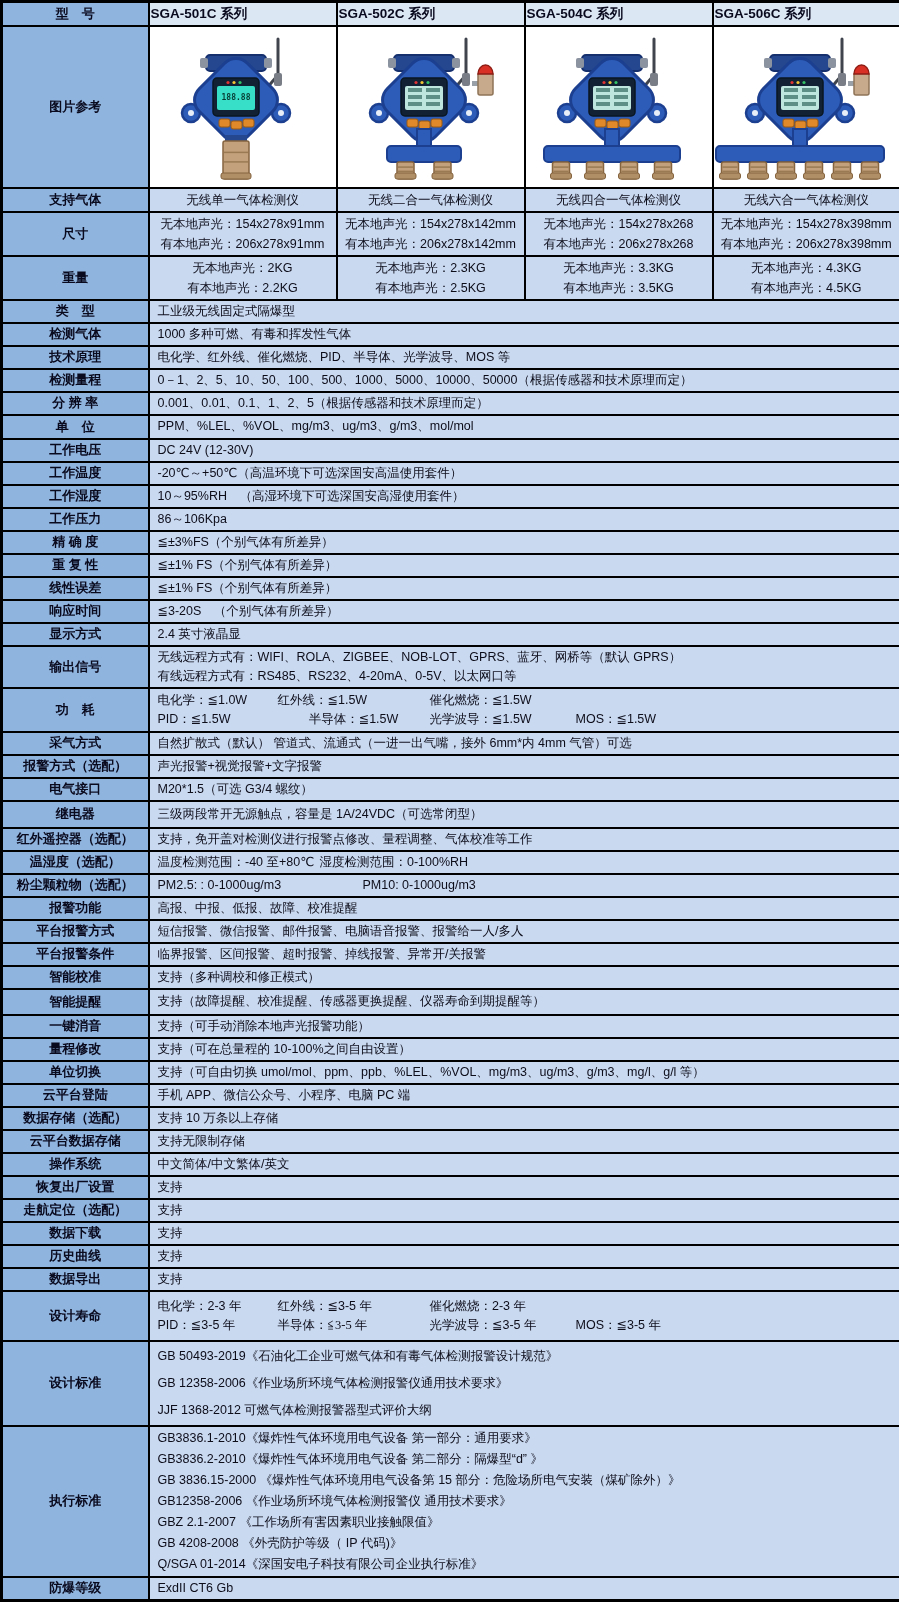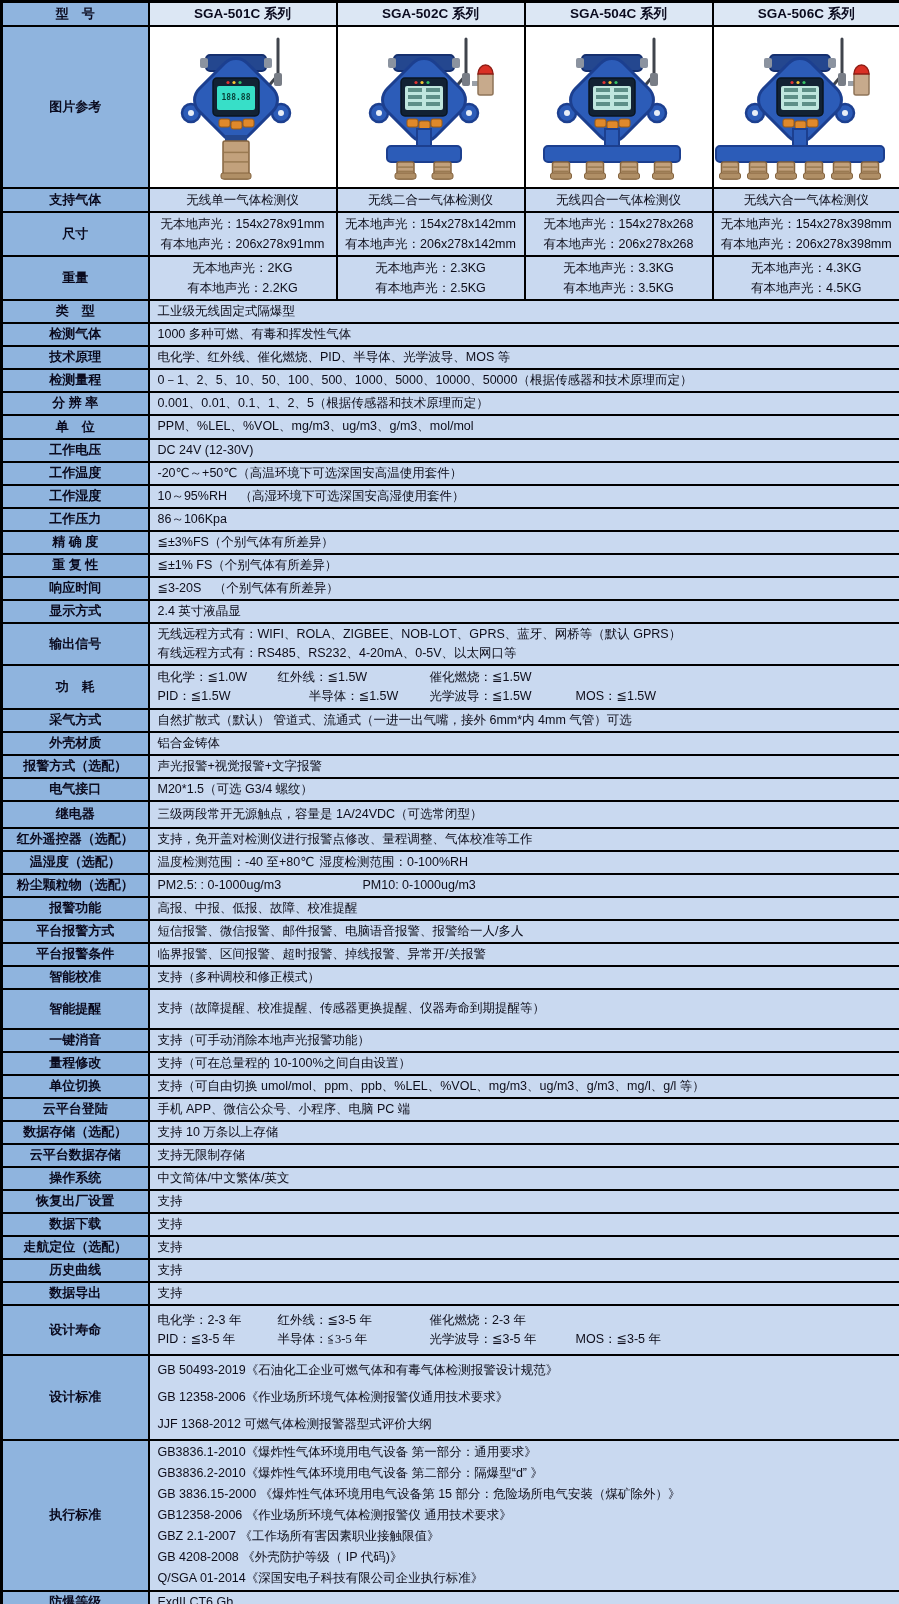--- a/index.html
+++ b/index.html
@@ -1,21 +1,21 @@
 <!DOCTYPE html>
 <html><head>
 <meta charset="utf-8">
 <style>
   html,body{margin:0;padding:0;background:#ffffff;}
   body{font-family:"Liberation Sans","DejaVu Sans",sans-serif;color:#0d0d1a;}
   .page{width:899px;}
   table.spec{border-collapse:collapse;table-layout:fixed;width:899px;border:3px solid #000;}
   td{border:2px solid #000;overflow:hidden;vertical-align:middle;}
   td.lbl{background:#8FB4DE;font-weight:bold;text-align:center;font-size:13px;padding:1px 2px;color:#0a0a1e;}
-  td.mhdr{background:#DCE7F4;font-weight:bold;text-align:center;font-size:13.5px;color:#0a0a1e;}
+  td.mhdr{background:#DCE7F4;font-weight:bold;font-size:13.5px;color:#0a0a1e;}
   td.imgc{background:#ffffff;text-align:center;padding:2px 0;}
   td.cval{background:#C9D9F0;text-align:center;font-size:12.5px;}
   td.cval .ln{line-height:20px;}
   td.val{background:#C9D9F0;font-size:12.5px;padding:1px 8px;}
   td.val .ln{line-height:19px;white-space:nowrap;}
   .seg{display:inline-block;}
 </style>
 </head>
 <body>
 
@@ -322,20 +322,26 @@
             <div class="ln">≦±3%FS（个别气体有所差异）</div>
           </td>
         </tr>
         <tr style="height: 21px;">
           <td class="lbl">重 复 性</td>
           <td class="val" colspan="4">
             <div class="ln">≦±1% FS（个别气体有所差异）</div>
           </td>
         </tr>
         <tr style="height: 21px;">
+          <td class="lbl">线性误差</td>
+          <td class="val" colspan="4">
+            <div class="ln">≦±1% FS（个别气体有所差异）</div>
+          </td>
+        </tr>
+        <tr style="height: 21px;">
           <td class="lbl">响应时间</td>
           <td class="val" colspan="4">
             <div class="ln">≦3-20S　（个别气体有所差异）</div>
           </td>
         </tr>
         <tr style="height: 21px;">
           <td class="lbl">显示方式</td>
           <td class="val" colspan="4">
             <div class="ln">2.4 英寸液晶显</div>
           </td>
@@ -353,26 +359,20 @@
             <div class="ln"><span class="seg" style="width: 120px;">电化学：≦1.0W</span><span class="seg" style="width: 152px;">红外线：≦1.5W</span><span class="seg" style="width: 146px;">催化燃烧：≦1.5W</span></div>
             <div class="ln"><span class="seg" style="width: 120px;">PID：≦1.5W</span><span class="seg" style="width: 152px; text-align: center;">半导体：≦1.5W</span><span class="seg" style="width: 146px;">光学波导：≦1.5W</span><span class="seg">MOS：≦1.5W</span></div>
           </td>
         </tr>
         <tr style="height: 21px;">
           <td class="lbl">采气方式</td>
           <td class="val" colspan="4">
             <div class="ln">自然扩散式（默认） 管道式、流通式（一进一出气嘴，接外 6mm*内 4mm 气管）可选</div>
           </td>
         </tr>
-        <tr style="height: 20px;">
-          <td class="lbl">外壳材质</td>
-          <td class="val" colspan="4">
-            <div class="ln">铝合金铸体</div>
-          </td>
-        </tr>
         <tr style="height: 21px;">
           <td class="lbl">报警方式（选配）</td>
           <td class="val" colspan="4">
             <div class="ln">声光报警+视觉报警+文字报警</div>
           </td>
         </tr>
         <tr style="height: 21px;">
           <td class="lbl">电气接口</td>
           <td class="val" colspan="4">
             <div class="ln">M20*1.5（可选 G3/4 螺纹）</div>
@@ -419,21 +419,21 @@
           <td class="val" colspan="4">
             <div class="ln">临界报警、区间报警、超时报警、掉线报警、异常开/关报警</div>
           </td>
         </tr>
         <tr style="height: 21px;">
           <td class="lbl">智能校准</td>
           <td class="val" colspan="4">
             <div class="ln">支持（多种调校和修正模式）</div>
           </td>
         </tr>
-        <tr style="height: 40px;">
+        <tr style="height: 26px;">
           <td class="lbl">智能提醒</td>
           <td class="val" colspan="4">
             <div class="ln">支持（故障提醒、校准提醒、传感器更换提醒、仪器寿命到期提醒等）</div>
           </td>
         </tr>
         <tr style="height: 21px;">
           <td class="lbl">一键消音</td>
           <td class="val" colspan="4">
             <div class="ln">支持（可手动消除本地声光报警功能）</div>
           </td>
@@ -474,27 +474,27 @@
             <div class="ln">中文简体/中文繁体/英文</div>
           </td>
         </tr>
         <tr style="height: 21px;">
           <td class="lbl">恢复出厂设置</td>
           <td class="val" colspan="4">
             <div class="ln">支持</div>
           </td>
         </tr>
         <tr style="height: 21px;">
+          <td class="lbl">走航定位（选配）</td>
+          <td class="val" colspan="4">
+            <div class="ln">支持</div>
+          </td>
+        </tr>
+        <tr style="height: 21px;">
           <td class="lbl">数据下载</td>
-          <td class="val" colspan="4">
-            <div class="ln">支持</div>
-          </td>
-        </tr>
-        <tr style="height: 21px;">
-          <td class="lbl">走航定位（选配）</td>
           <td class="val" colspan="4">
             <div class="ln">支持</div>
           </td>
         </tr>
         <tr style="height: 21px;">
           <td class="lbl">历史曲线</td>
           <td class="val" colspan="4">
             <div class="ln">支持</div>
           </td>
         </tr>

